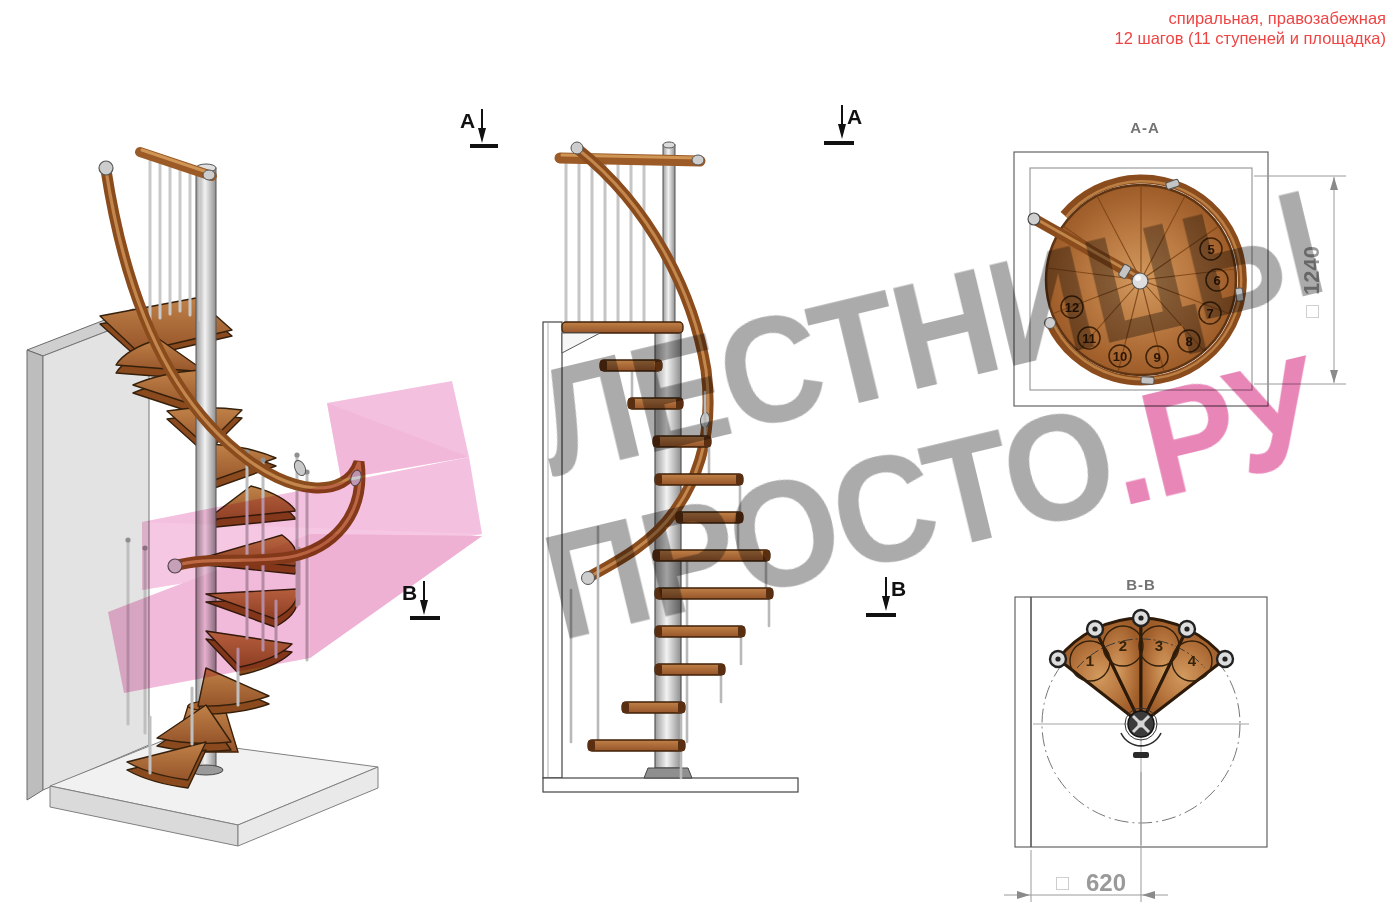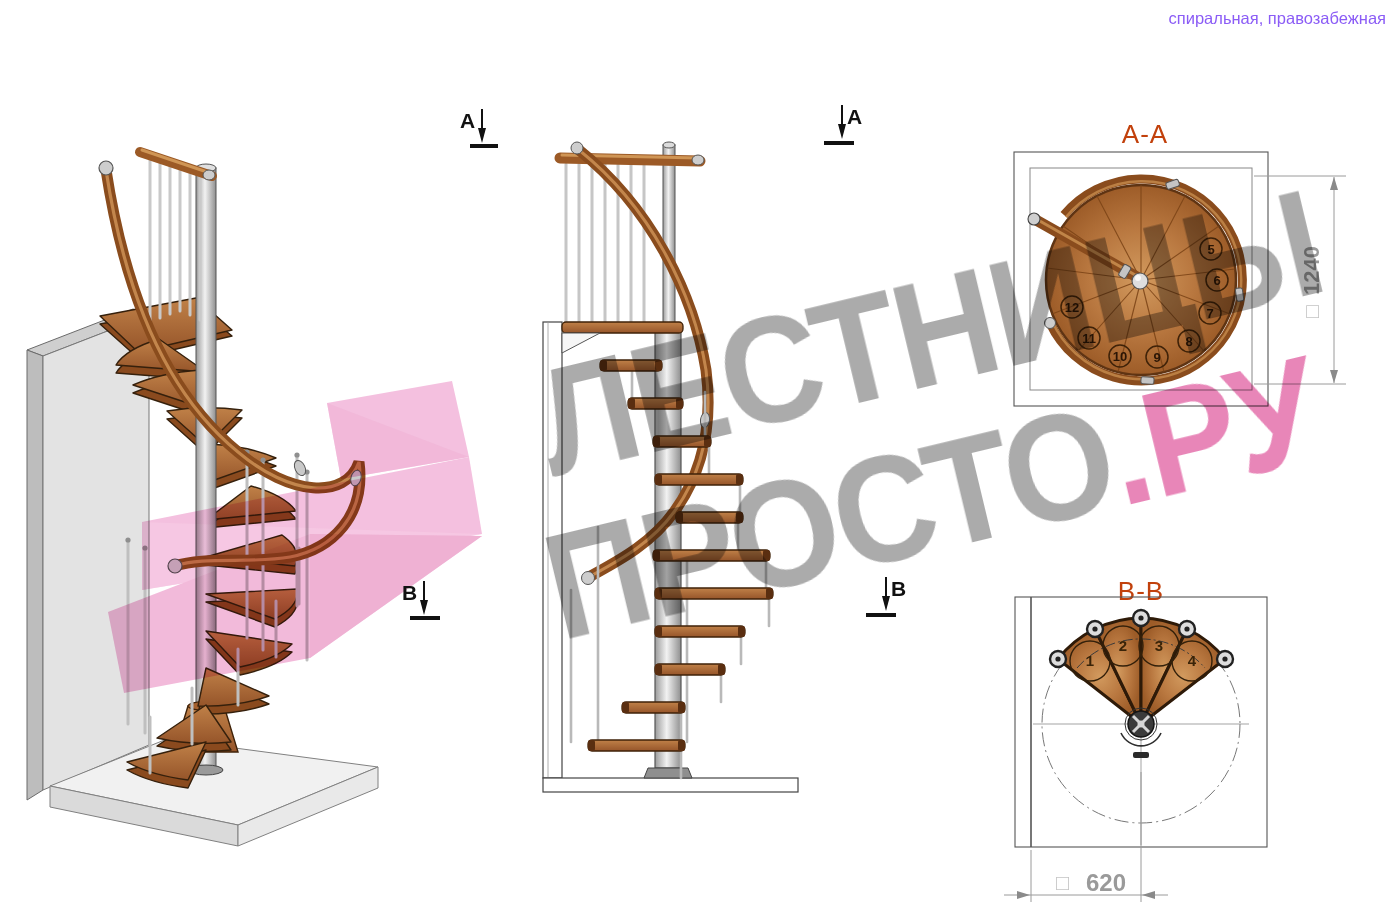--- a/index.html
+++ b/index.html
@@ -4,25 +4,25 @@
 <style>
   html,body{margin:0;padding:0;}
   body{
     width:1400px;height:911px;position:relative;overflow:hidden;
     background:#ffffff;font-family:"Liberation Sans",sans-serif;
   }
   .abs{position:absolute;}
   
   .header{
     right:14px;top:8px;text-align:right;
-    font-size:16.5px;line-height:1.22;color:#8b5cf6;
+    font-size:16.5px;line-height:1.22;color:#ef4444;
   }
   
   .view-title{
-    font-size:26px;font-weight:normal;color:#c2410c;text-align:center;width:110px;
+    font-size:15px;font-weight:bold;color:#737373;text-align:center;width:110px;
     letter-spacing:1px;
   }
   
   .wm{
     left:468px;top:360px;
     transform:rotate(-13.5deg) scaleX(.94);
     transform-origin:0 0;
     font-weight:bold;font-size:150px;line-height:1.08;letter-spacing:-3px;
     color:#ababab;white-space:nowrap;mix-blend-mode:multiply;
     pointer-events:none;
@@ -31,20 +31,21 @@
   .wm-line1{padding-left:58px;}
   .wm-pink{color:#e886b8;}
   svg{display:block;}
   .noevt{pointer-events:none;}
 </style>
 </head>
 <body>
 
 <div class="abs header">
   <div>спиральная, правозабежная</div>
+  <div>12 шагов (11 ступеней и площадка)</div>
 </div>
 
 <svg class="abs" style="left:20px;top:95px;" width="400" height="775" viewBox="20 95 400 775">
   <defs>
     <linearGradient id="poleG" x1="0" y1="0" x2="1" y2="0">
       <stop offset="0" stop-color="#9b9b9b"></stop>
         <stop offset="0.45" stop-color="#f2f2f2"></stop>
         <stop offset="1" stop-color="#8f8f8f"></stop>
     </linearGradient>
     <linearGradient id="stepG" x1="0" y1="0" x2="0" y2="1">

